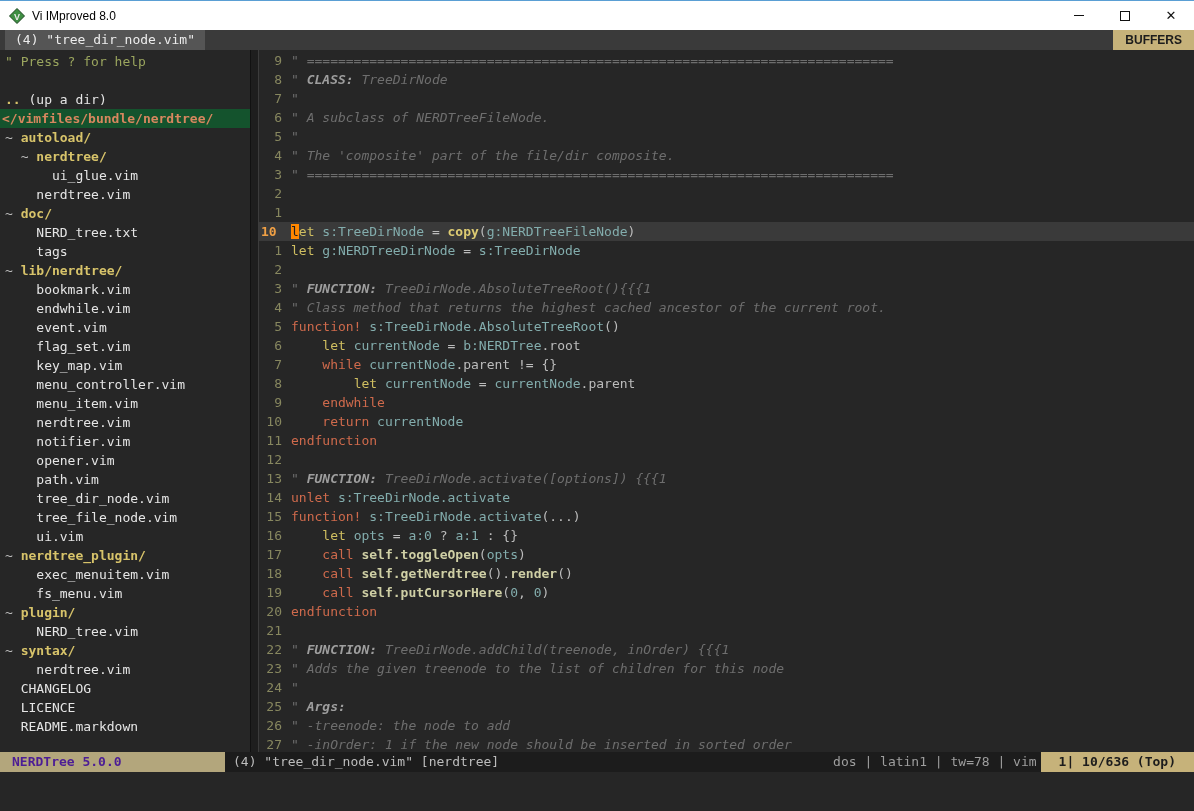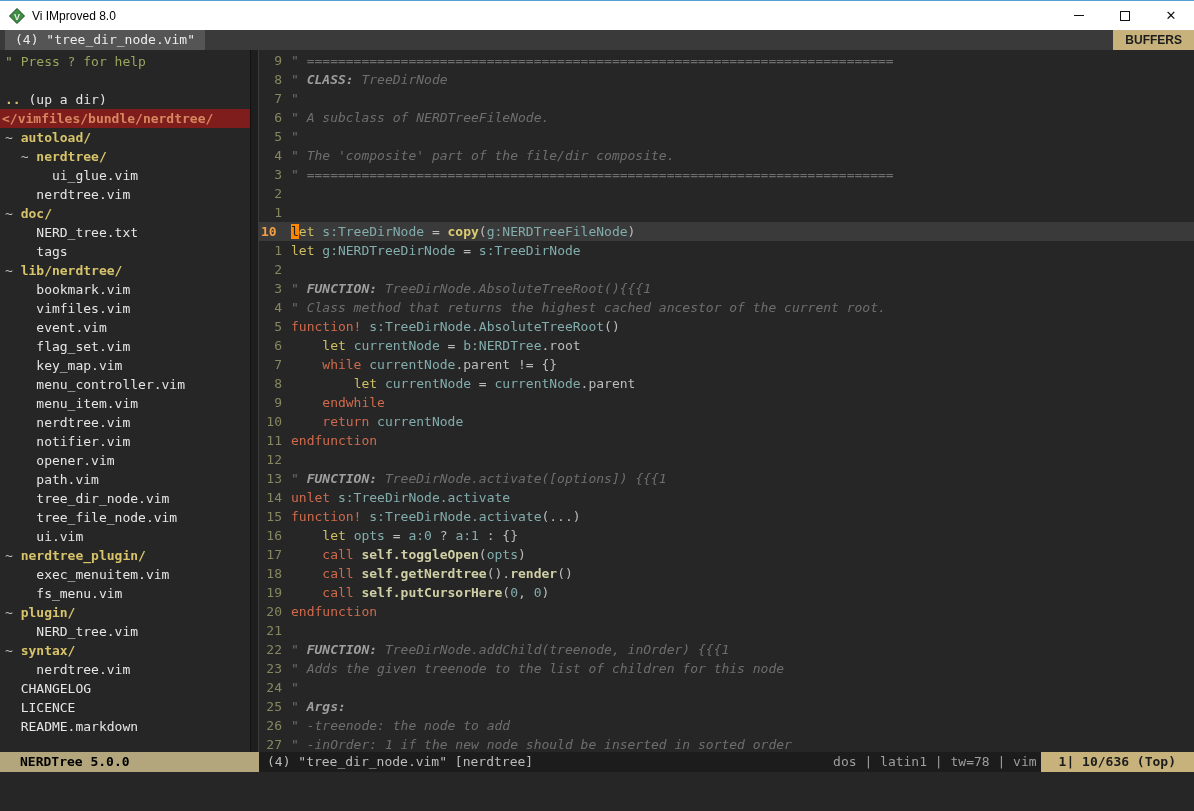--- a/index.html
+++ b/index.html
@@ -21,21 +21,21 @@
   .tabline{height:20px;background:#3a3a3a;display:flex;align-items:stretch;flex:none;font-size:13px}
   .tab{margin-left:5px;background:#555555;color:#ececec;padding:0 10px;line-height:20px;white-space:pre}
   .tab-spacer{flex:1}
   .buffers-label{background:#c6b27a;color:#1c1c1c;font-weight:bold;padding:0 12px;line-height:20px;
                  font-family:"Liberation Sans",sans-serif;font-size:12px}
 
   
   .main{height:702px;display:flex;overflow:hidden;flex:none}
   .sidebar{width:250px;flex:none;overflow:hidden;padding-top:2px;font-size:13px;background:#262626}
   .trow{height:19px;line-height:19px;white-space:pre;padding-left:5px}
-  .trow.root{background:#7f1d1d;padding-left:2px}
+  .trow.root{background:#14532d;padding-left:2px}
   .vsplit{width:9px;flex:none;background:#1e1e1e;border-left:1px solid #111111;border-right:1px solid #3c3c3c}
   .editor{flex:1;overflow:hidden;padding-top:1px;font-size:13px;background:#262626}
   .erow{display:flex;height:19px;line-height:19px}
   .lnum{flex:none;width:32px;text-align:right;padding-right:9px;color:#87875f;white-space:pre}
   .codeline{white-space:pre;flex:1}
   .erow.cursorline{background:#3a3a3a}
   .erow.cursorline .lnum{text-align:left;padding-left:2px;padding-right:0;color:#f0a045;font-weight:bold}
 
   
   .s-c{color:#6e6e6e;font-style:italic}
@@ -48,21 +48,21 @@
   .s-me{color:#cfcfa5;font-weight:bold}
   .s-cur{background:#ff8700;color:#1c1c1c}
   .s-help{color:#9aa55e}
   .s-dir{color:#d7c36a;font-weight:bold}
   .s-file{color:#e5e5e5}
   .s-punct{color:#bcbcbc}
   .s-root{color:#d7875f;font-weight:bold}
 
   
   .statusline{height:20px;flex:none;display:flex;background:#1c1c1c;font-size:13px;line-height:20px}
-  .sl-left{width:259px;flex:none;background:#b3a67c;color:#000000;font-weight:bold;padding-left:20px;white-space:pre}
+  .sl-left{width:225px;flex:none;background:#b3a67c;color:#4c1d95;font-weight:bold;padding-left:12px;white-space:pre}
   .sl-mid{color:#bcbcbc;padding-left:8px;white-space:pre}
   .sl-spacer{flex:1}
   .sl-info{color:#9e9e9e;padding-right:4px;white-space:pre}
   .sl-pos{background:#c6b27a;color:#1c1c1c;font-weight:bold;padding:0 18px;white-space:pre}
 
   .cmdline{flex:1;background:#262626}
 </style>
 </head>
 <body>
 
@@ -103,21 +103,21 @@
         <div class="trow root"><span class="s-root">&lt;/vimfiles/bundle/nerdtree/</span></div>
         <div class="trow"><span class="s-punct">~ </span><span class="s-dir">autoload/</span></div>
         <div class="trow"><span class="s-punct">  ~ </span><span class="s-dir">nerdtree/</span></div>
         <div class="trow"><span class="s-file">      ui_glue.vim</span></div>
         <div class="trow"><span class="s-file">    nerdtree.vim</span></div>
         <div class="trow"><span class="s-punct">~ </span><span class="s-dir">doc/</span></div>
         <div class="trow"><span class="s-file">    NERD_tree.txt</span></div>
         <div class="trow"><span class="s-file">    tags</span></div>
         <div class="trow"><span class="s-punct">~ </span><span class="s-dir">lib/nerdtree/</span></div>
         <div class="trow"><span class="s-file">    bookmark.vim</span></div>
-        <div class="trow"><span class="s-file">    vimfiles.vim</span></div>
+        <div class="trow"><span class="s-file">    endwhile.vim</span></div>
         <div class="trow"><span class="s-file">    event.vim</span></div>
         <div class="trow"><span class="s-file">    flag_set.vim</span></div>
         <div class="trow"><span class="s-file">    key_map.vim</span></div>
         <div class="trow"><span class="s-file">    menu_controller.vim</span></div>
         <div class="trow"><span class="s-file">    menu_item.vim</span></div>
         <div class="trow"><span class="s-file">    nerdtree.vim</span></div>
         <div class="trow"><span class="s-file">    notifier.vim</span></div>
         <div class="trow"><span class="s-file">    opener.vim</span></div>
         <div class="trow"><span class="s-file">    path.vim</span></div>
         <div class="trow"><span class="s-file">    tree_dir_node.vim</span></div>

